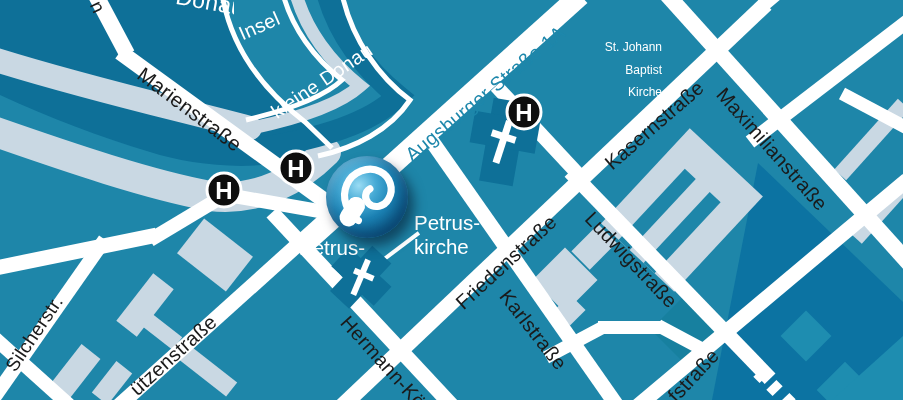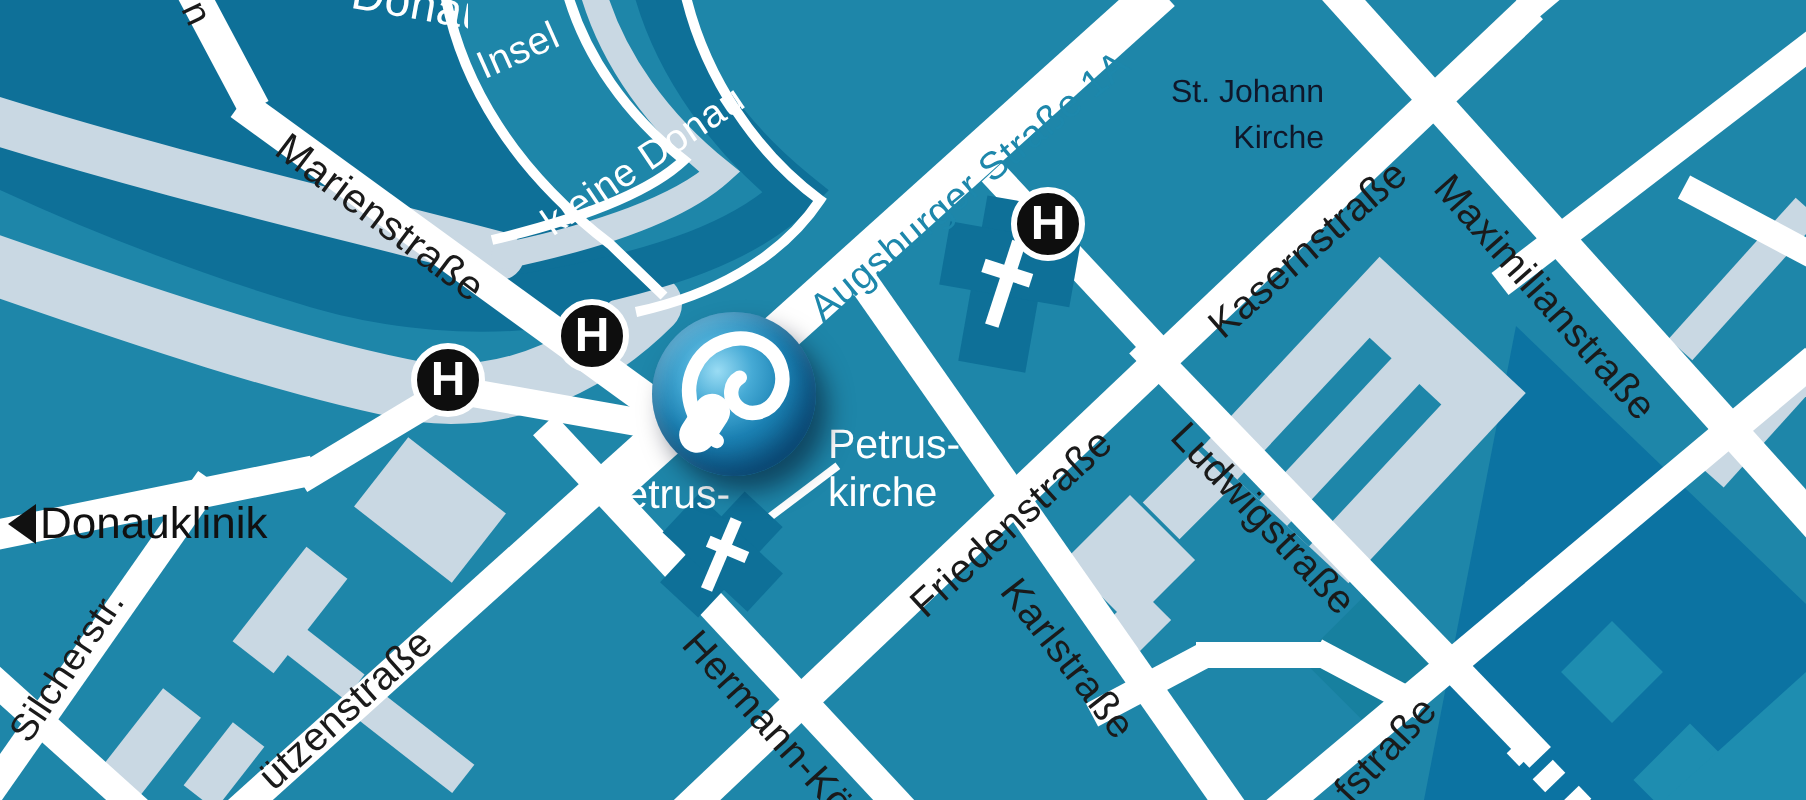--- a/index.html
+++ b/index.html
@@ -14,21 +14,21 @@
        font-size:20px;letter-spacing:.3px;line-height:1;}
   .lbl.white{color:#ffffff;}
   .lbl.teal{color:#1d87ab;}
   .hstop{position:absolute;width:37px;height:37px;border-radius:50%;background:#0e0e0e;
          border:3px solid #ffffff;color:#fff;display:flex;align-items:center;justify-content:center;
          font-weight:bold;font-size:24px;transform:translate(-50%,-50%);z-index:8;line-height:1;}
   .church{position:absolute;z-index:6;}
   .church .cv,.church .ch{position:absolute;background:#0e7098;}
   .church .xv,.church .xh{position:absolute;background:#ffffff;}
   .dash{position:absolute;background:#ffffff;width:9px;height:14px;transform-origin:center;z-index:5;}
-  .stjb{position:absolute;z-index:7;color:#0f172a;font-size:16px;line-height:22.5px;text-align:right;}
+  .stjb{position:absolute;z-index:7;color:#ffffff;font-size:12px;line-height:22.5px;text-align:right;}
   #logo{position:absolute;left:326px;top:156px;width:82px;height:82px;border-radius:50%;z-index:9;
         background:radial-gradient(circle at 40% 36%, #9adcf4 0%, #46aad5 24%, #1b82b4 48%, #0e6493 74%, #0a5379 100%);
         box-shadow:6px 8px 12px rgba(0,10,30,.5), inset -5px -7px 14px rgba(5,40,80,.5), inset 3px 4px 8px rgba(255,255,255,.25);}
   #logo svg{position:absolute;left:5px;top:4px;}
   .arrow-left{width:0;height:0;border-top:10px solid transparent;border-bottom:10px solid transparent;
               border-right:14px solid #111;display:inline-block;margin-right:2px;}
   #donauklinik{position:absolute;left:4px;top:249px;display:flex;align-items:center;z-index:7;
                font-size:22px;color:#111;}
   .clip{position:absolute;inset:0;}
 </style>
@@ -129,34 +129,31 @@
   <div class="lbl teal" style="left:402px;top:150px;transform:rotate(-39.5deg);font-size:19.5px;z-index:7;">Augsburger Straße 1A</div>
 
   <div style="position:absolute;left:176px;top:-15px;width:58px;height:30px;overflow:hidden;z-index:7;">
     <div class="lbl white" style="left:2px;top:0;font-size:23px;transform:rotate(10deg);">Donau</div>
   </div>
   <div class="lbl white" style="left:236px;top:26px;transform:rotate(-24deg);font-size:19.5px;z-index:7;">Insel</div>
   <div class="lbl white" style="left:268px;top:106px;transform:rotate(-34deg);font-size:19.5px;z-index:7;">kleine Donau</div>
 
   <div class="stjb" style="left:546px;top:36px;width:116px;">
     <div>St. Johann</div>
+    <div>Baptist</div>
     <div>Kirche</div>
   </div>
   <div style="position:absolute;left:414px;top:211px;color:#fff;font-size:20.5px;line-height:24px;z-index:7;">
     <div>Petrus-</div>
     <div>kirche</div>
   </div>
   <div style="position:absolute;left:299px;top:236px;color:#fff;font-size:20.5px;line-height:24px;z-index:7;">
     <div>Petrus-</div>
   </div>
 
-  <div id="donauklinik">
-    <span class="arrow-left"></span>
-    <span>Donauklinik</span>
-  </div>
 
   <div class="hstop" style="left:224px;top:190px;">
       <span>H</span>
     </div>
   <div class="hstop" style="left:296px;top:168px;">
       <span>H</span>
     </div>
   <div class="hstop" style="left:524px;top:112px;">
       <span>H</span>
     </div>

